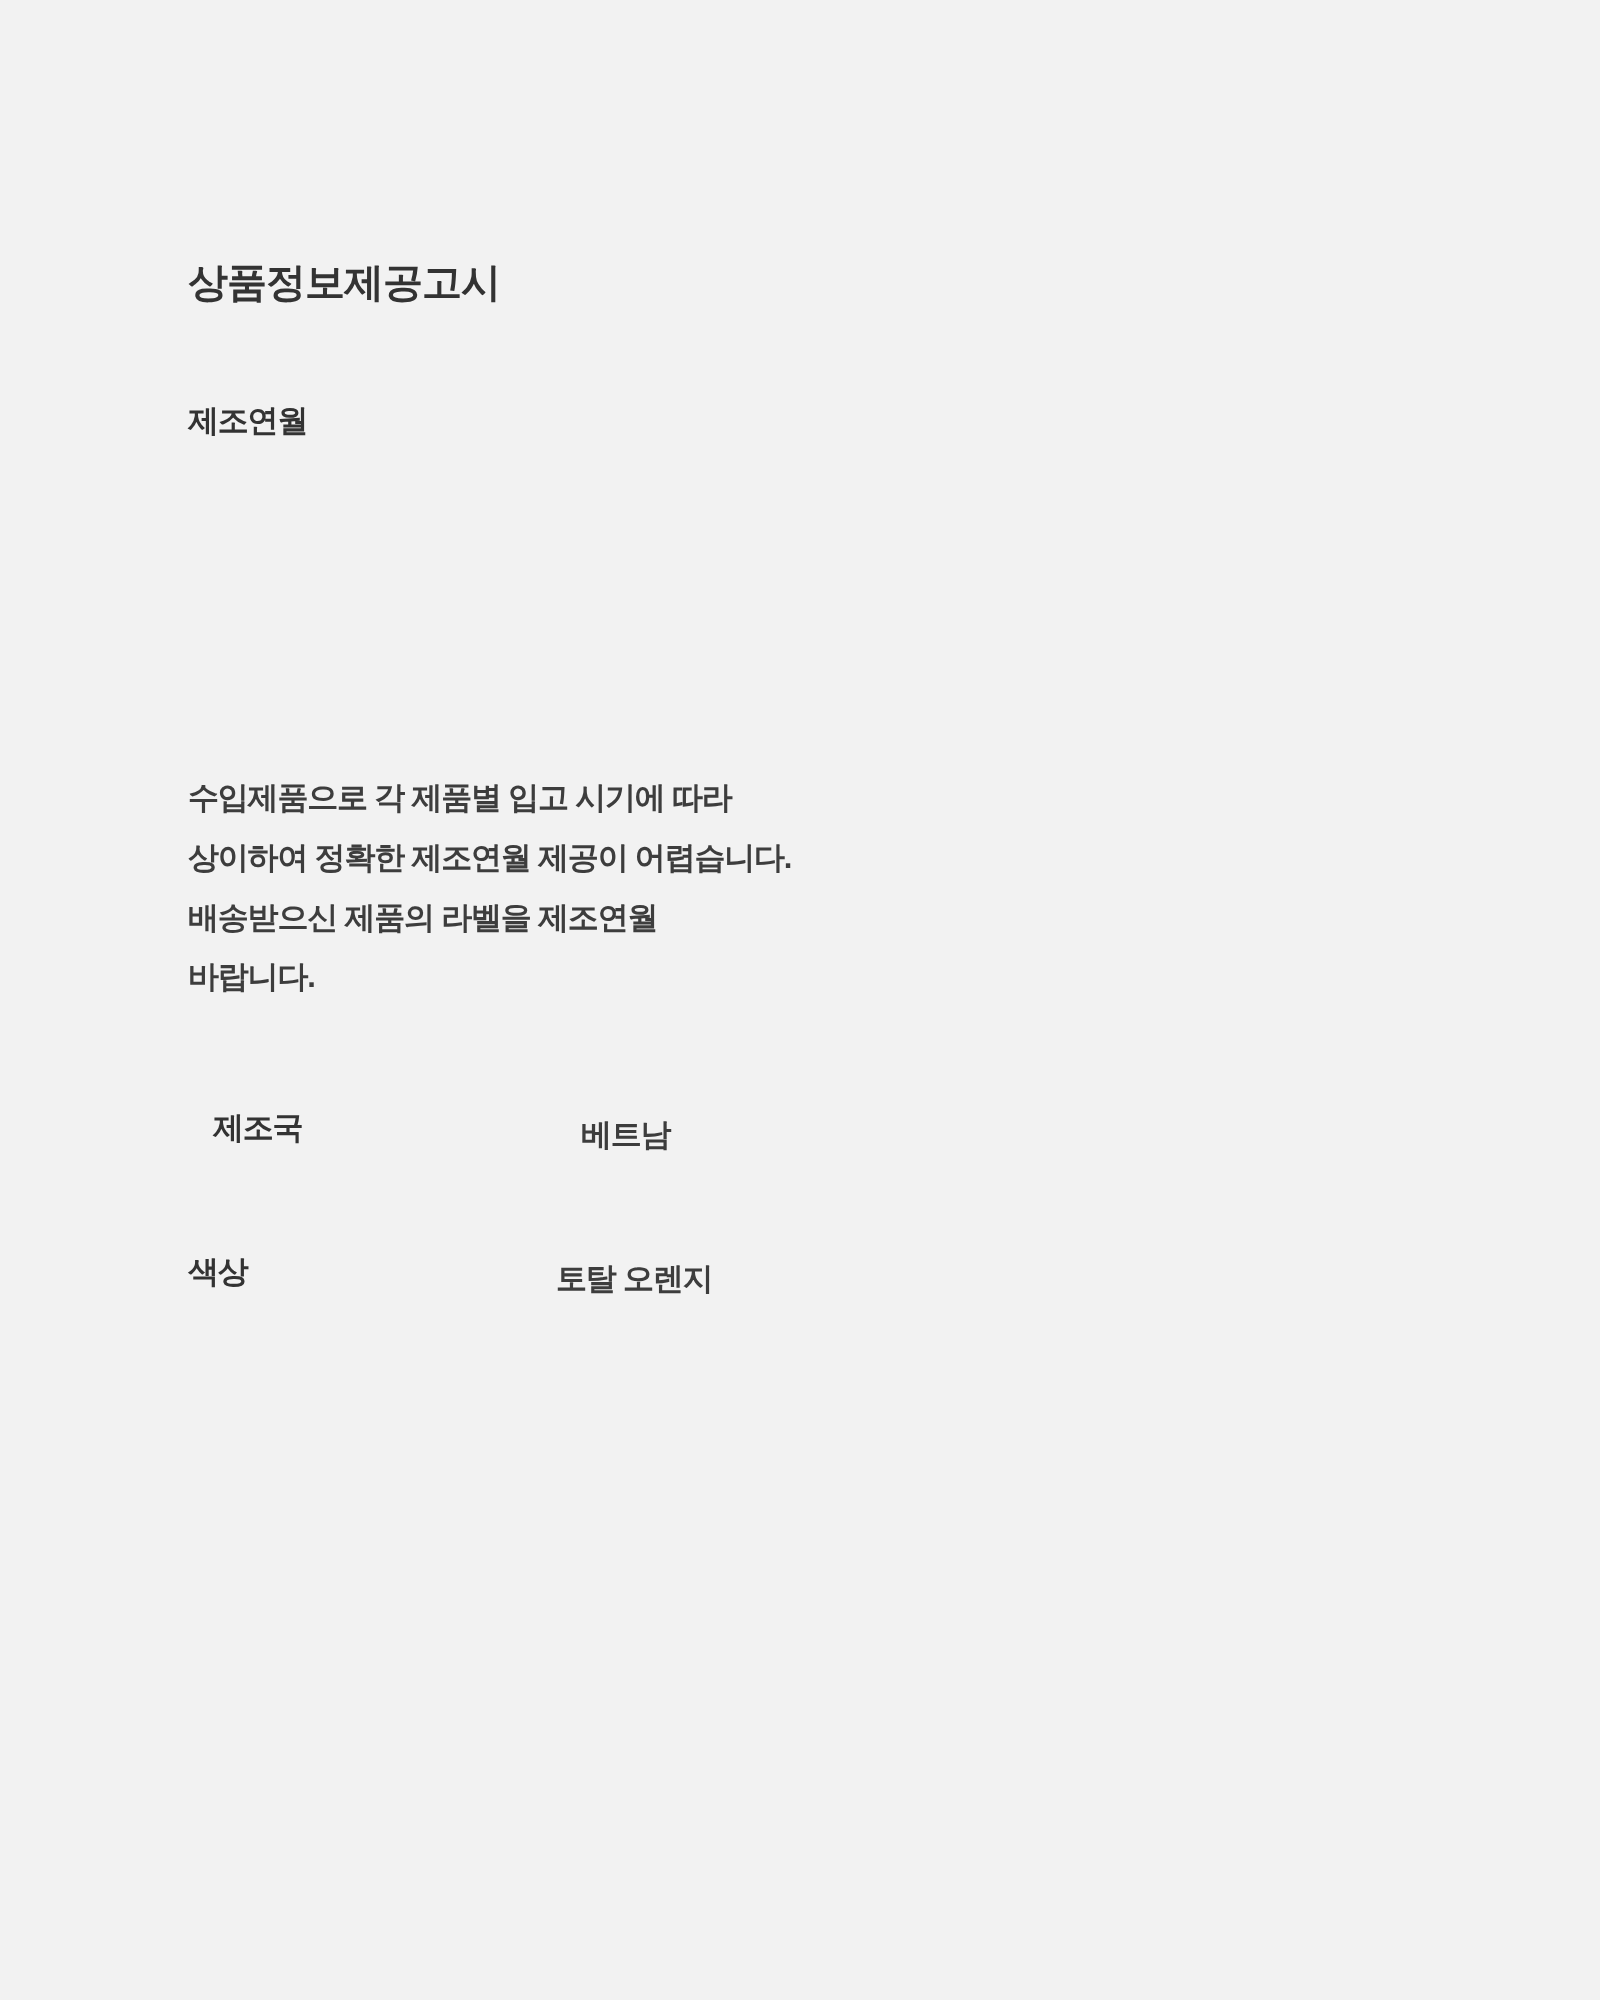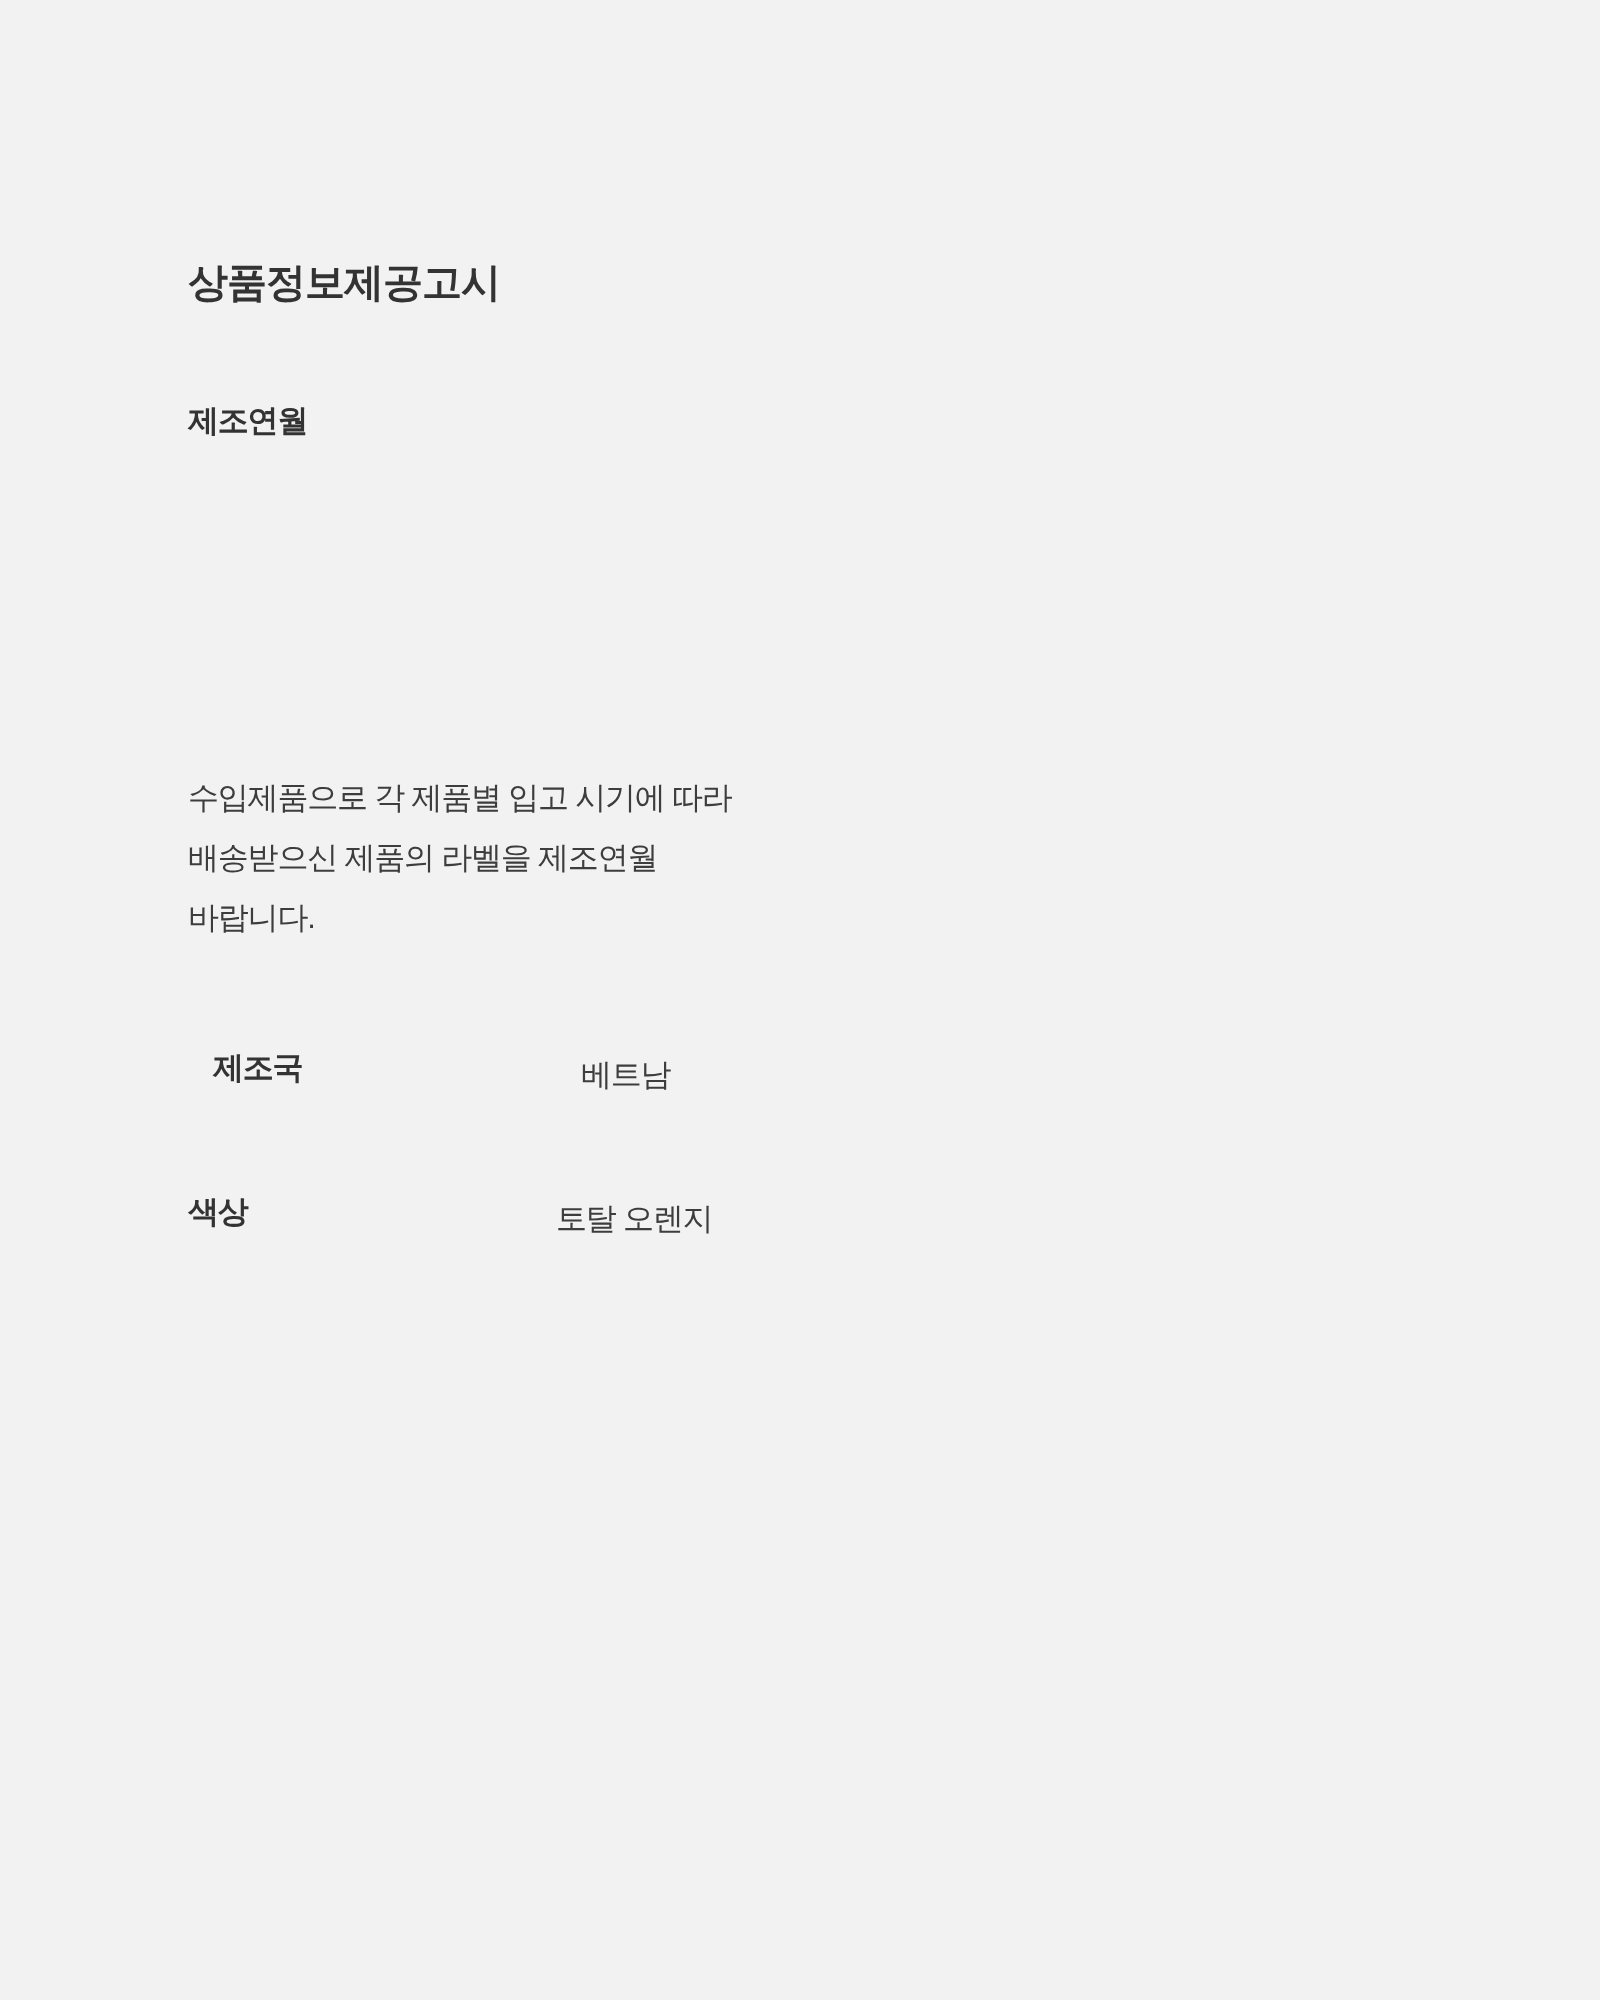--- a/index.html
+++ b/index.html
@@ -54,20 +54,21 @@
     flex: 1 1 auto;
     font-size: 31px;
     font-weight: 400;
     letter-spacing: -1.2px;
     color: #3d3d3d;
     line-height: 1.93;
   }
   .info-value .vline {
     display: block;
     white-space: pre;
+    font-weight: bold;
   }
   .row-manufacture-date {
     margin-bottom: 98px;
     flex-direction: column;
   }
   .row-origin {
     margin-bottom: 84px;
     margin-left: 25px;
   }
 </style>
@@ -77,20 +78,21 @@
 <div class="page">
 
   <h1 class="section-title">상품정보제공고시</h1>
 
   <div class="info-table">
 
     <div class="info-row row-manufacture-date">
       <div class="info-label">제조연월</div>
       <div class="info-value">
         <span class="vline">수입제품으로 각 제품별 입고 시기에 따라</span>
+        <span class="vline">상이하여 정확한 제조연월 제공이 어렵습니다.</span>
         <span class="vline">배송받으신 제품의 라벨을 제조연월</span>
         <span class="vline">바랍니다.</span>
       </div>
     </div>
 
     <div class="info-row row-origin">
       <div class="info-label">제조국</div>
       <div class="info-value">
         <span class="vline">베트남</span>
       </div>

